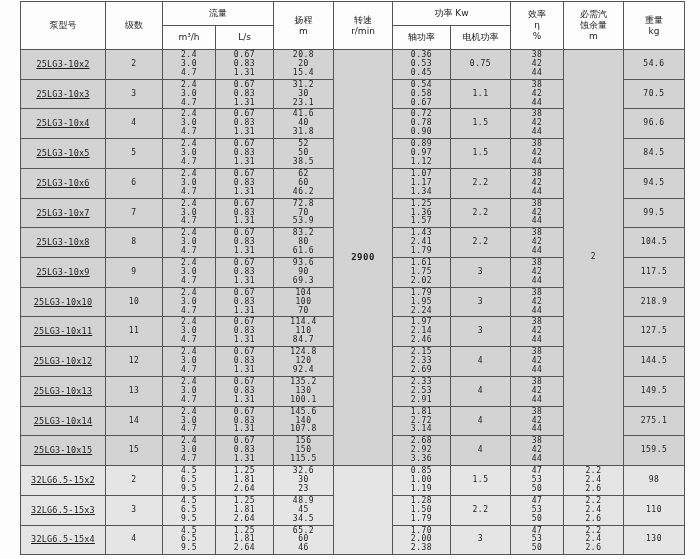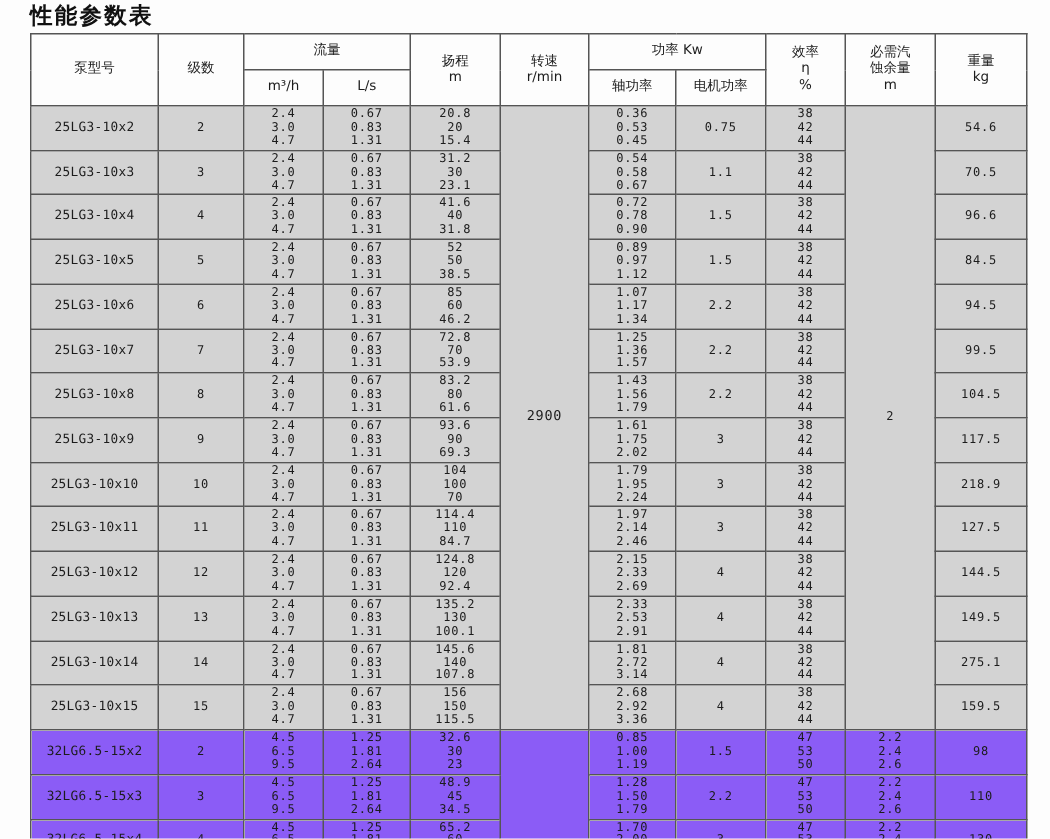--- a/index.html
+++ b/index.html
@@ -46,31 +46,31 @@
   td {
     font-size: 8px;
     line-height: 8.9px;
     font-family: "DejaVu Sans Mono", "DejaVu Sans", monospace;
     letter-spacing: 0.5px;
   }
   td.multi { white-space: pre-line; padding: 1px 0; }
   td.model {
     font-size: 8.5px;
     letter-spacing: 0.2px;
-  }
-  td.speed-cell { font-size: 9px; }
+    text-decoration: underline;
+  }
+  td.speed-cell { font-size: 9px; font-weight: bold; }
   tbody tr { height: 26.8px; }
   tr.gray td { background: #d3d3d3; }
-  tr.white td { background: #8b5cf6; margin-left: 12px; }
+  tr.white td { background: #e5e5e5; margin-left: 12px; }
 </style>
 </head>
 <body>
 
 <div class="page">
-  <div class="title">性能参数表</div>
 
   <table class="spec">
     <colgroup>
       <col style="width:85px">
       <col style="width:57px">
       <col style="width:53px">
       <col style="width:58px">
       <col style="width:60px">
       <col style="width:59px">
       <col style="width:58px">
@@ -204,21 +204,21 @@
         </tr>
         <tr class="gray">
           <td class="model">25LG3-10x6</td>
           <td>6</td>
           <td class="multi">2.4
 3.0
 4.7</td>
           <td class="multi">0.67
 0.83
 1.31</td>
-          <td class="multi">85
+          <td class="multi">62
 60
 46.2</td>
           <td class="multi">1.07
 1.17
 1.34</td>
           <td>2.2</td>
           <td class="multi">38
 42
 44</td>
           <td>94.5</td>
@@ -250,21 +250,21 @@
           <td class="multi">2.4
 3.0
 4.7</td>
           <td class="multi">0.67
 0.83
 1.31</td>
           <td class="multi">83.2
 80
 61.6</td>
           <td class="multi">1.43
-1.56
+2.41
 1.79</td>
           <td>2.2</td>
           <td class="multi">38
 42
 44</td>
           <td>104.5</td>
         </tr>
         <tr class="gray">
           <td class="model">25LG3-10x9</td>
           <td>9</td>

